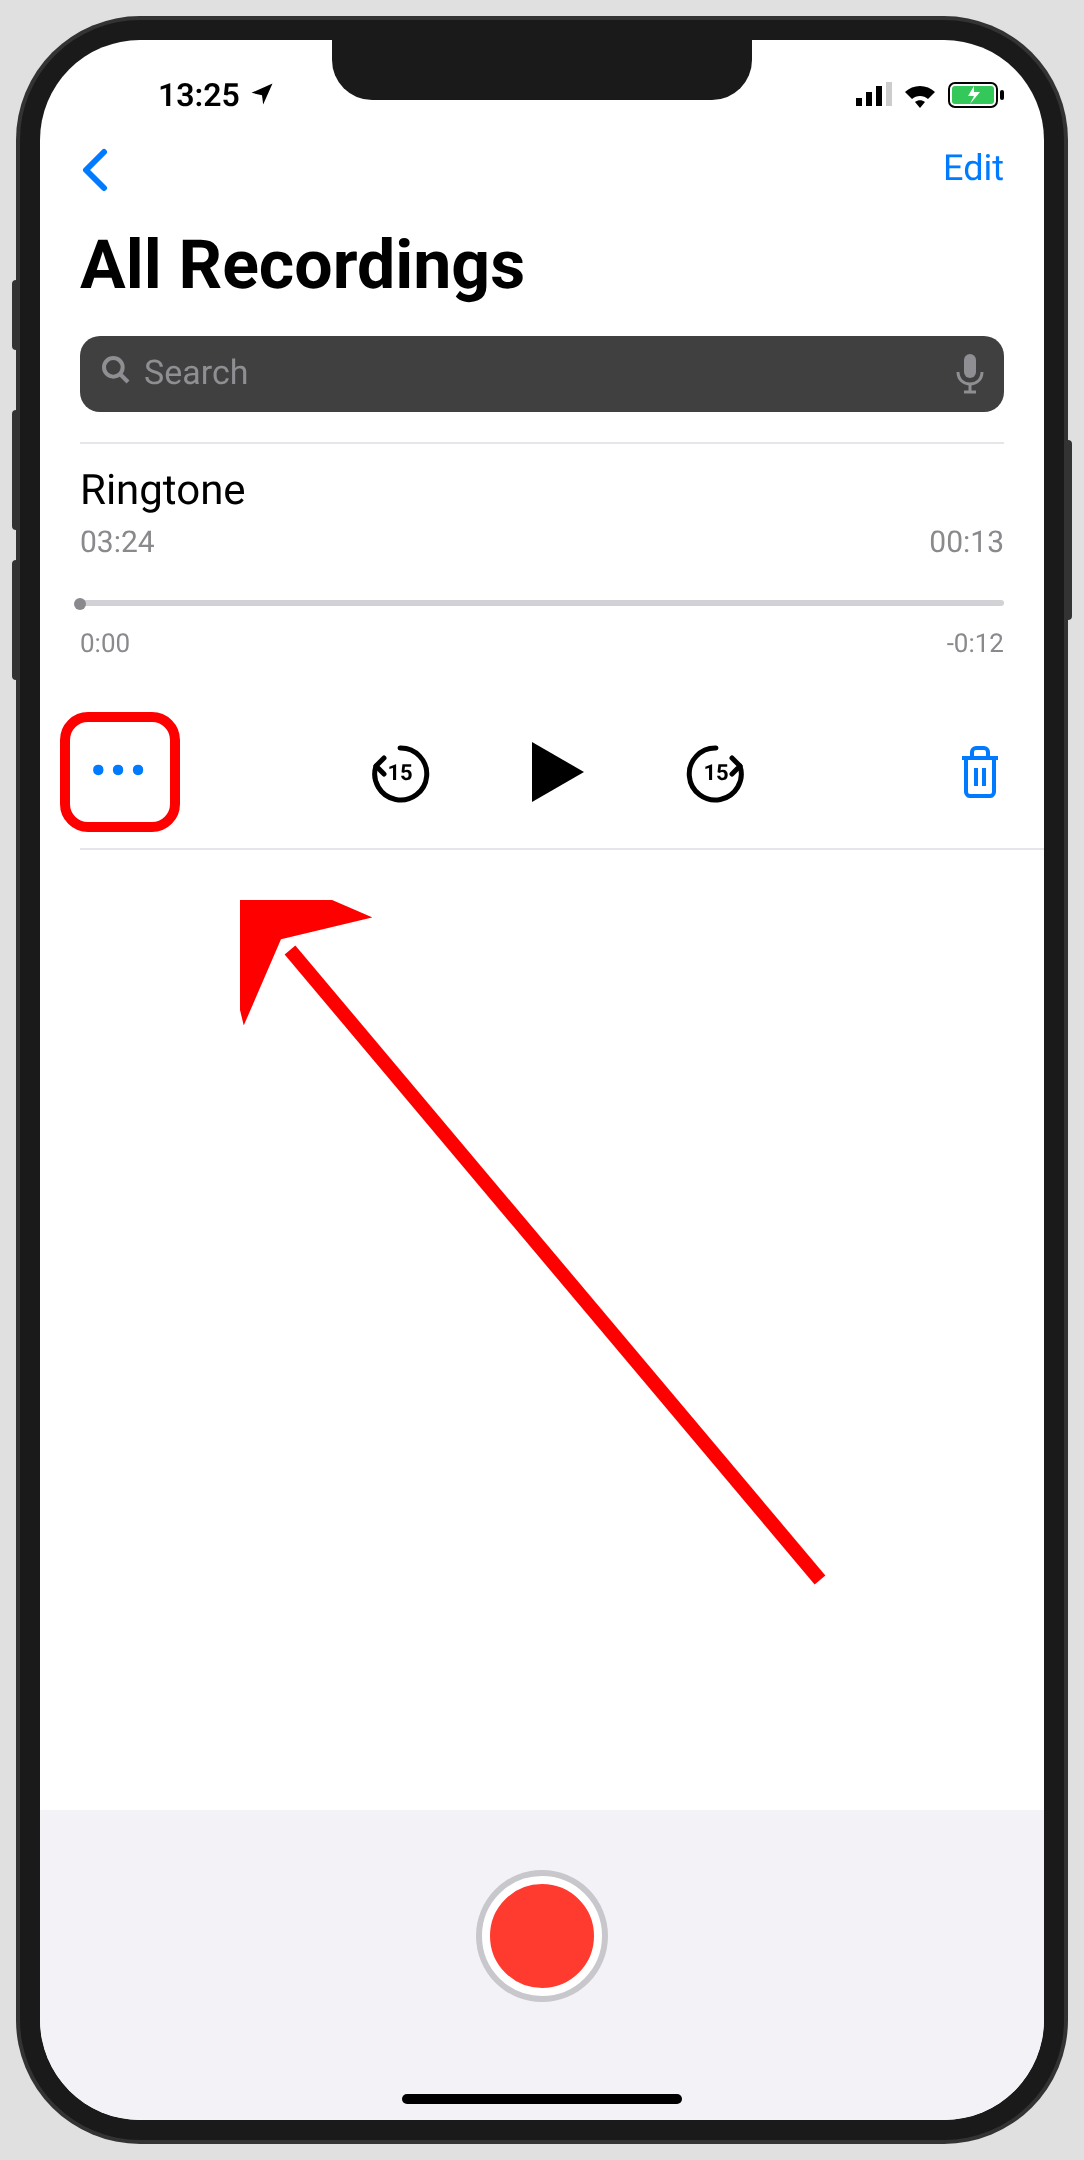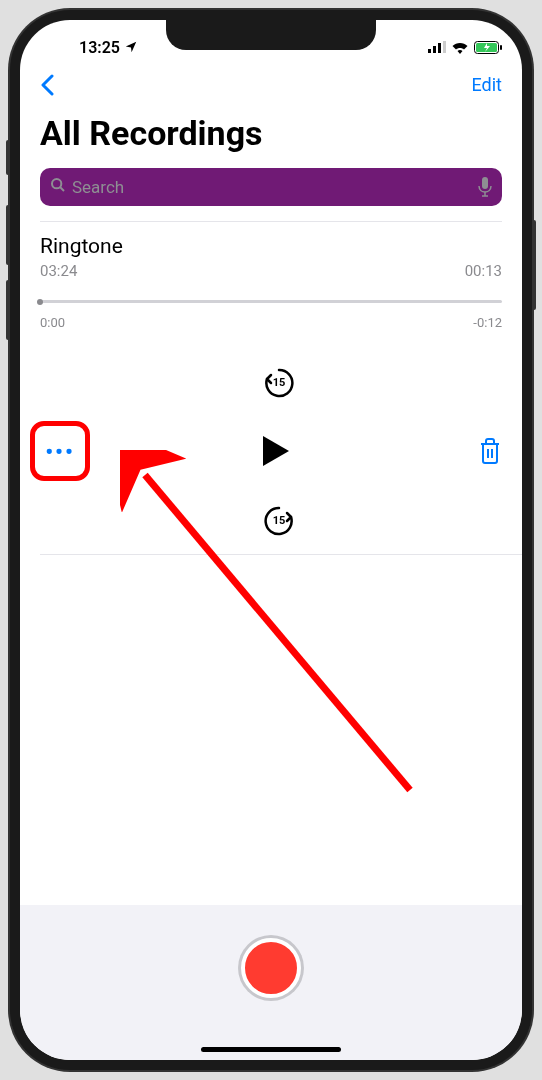--- a/index.html
+++ b/index.html
@@ -80,21 +80,21 @@
       font-size: 18px;
       font-weight: 400;
     }
     .page-title {
       font-size: 34px;
       font-weight: 700;
       padding: 5px 20px 15px;
     }
     .search-bar {
       margin: 0 20px 15px;
-      background: #701a75;
+      background: #404040;
       border-radius: 10px;
       height: 38px;
       display: flex;
       align-items: center;
       padding: 0 10px;
       color: #8e8e93;
       font-size: 17px;
     }
     .search-icon {
       margin-right: 6px;
@@ -172,23 +172,22 @@
     .more-highlight {
       position: absolute;
       border: 5px solid #ff0000;
       border-radius: 14px;
       width: 60px;
       height: 60px;
       pointer-events: none;
     }
     .center-controls {
       display: flex;
-      align-items: flex-start;
-      gap: 38px;
-      flex-direction: column;
+      align-items: center;
+      gap: 50px;
     }
     .skip-icon {
       position: relative;
       width: 32px;
       height: 32px;
       display: flex;
       align-items: center;
       justify-content: center;
     }
     .skip-icon svg {

